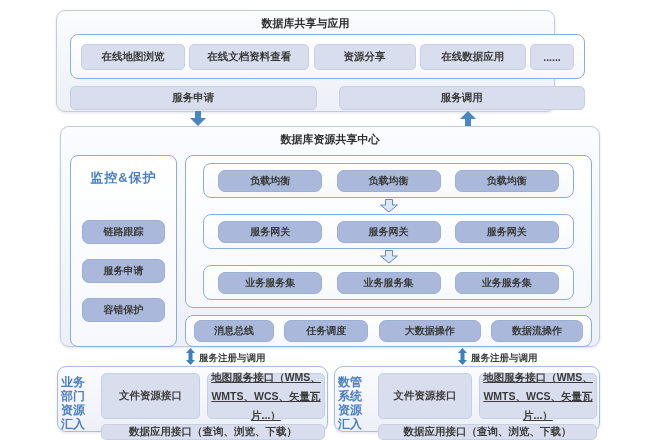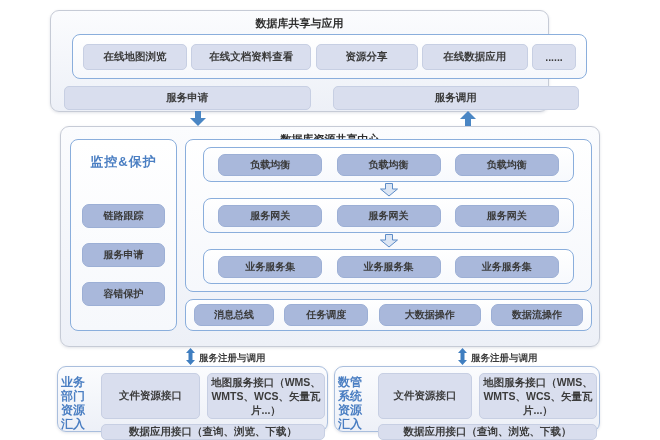--- a/index.html
+++ b/index.html
@@ -21,36 +21,36 @@
     border:1px solid #8aaedc; border-radius:8px; box-sizing:border-box;
   }
   .pill {
     display:flex; align-items:center; justify-content:center;
     font-weight:bold; color:#3b3b3b; box-sizing:border-box; text-align:center;
   }
   .pill.light { background:#d9deee; border:1px solid #c7cfe3; border-radius:5px; font-size:10.5px; }
   .pill.dark  { background:#a9b8db; border:1px solid #9cafd5; border-radius:7px; font-size:10px; }
 
   
-  #top-panel { left:50px; top:10px; width:499px; height:102px; }
+  #top-panel { left:56px; top:10px; width:499px; height:102px; }
   #top-apps {
     position:absolute; left:13px; top:23px; width:515px; height:45px;
-    display:flex; align-items:center; justify-content:space-between; padding:0 10px;margin-left:8px;
+    display:flex; align-items:center; justify-content:space-between; padding:0 10px;
   }
   #top-apps .pill { height:26px; }
   .w104{width:104px}.w120{width:120px}.w102{width:102px}.w106{width:106px}.w44{width:44px}
   #top-services { position:absolute; left:13px; top:75px; width:515px; height:24px; display:flex; gap:22px; }
   .service-pill { flex:1; height:24px; }
 
   
   .abs { position:absolute; }
 
   
   #mid-panel { left:60px; top:126px; width:540px; height:221px; }
-  #mid-body { position:absolute; left:9px; top:12px; width:522px; height:192px; display:flex; gap:8px; }
+  #mid-body { position:absolute; left:9px; top:28px; width:522px; height:192px; display:flex; gap:8px; }
   #monitor-box { width:107px; display:flex; flex-direction:column; align-items:center; }
   #monitor-title { margin-top:13px; font-size:13px; font-weight:bold; color:#4a7ec2; letter-spacing:1px; }
   #monitor-items { margin-top:33px; display:flex; flex-direction:column; gap:15px; width:100%; padding:0 11px; box-sizing:border-box; }
   .monitor-pill { height:24px; }
   #right-col { flex:1; display:flex; flex-direction:column; gap:7px; min-width:0; }
   #flow-box { flex:1; padding:7px 17px; display:flex; flex-direction:column; justify-content:space-between; }
   .flow-row {
     height:33px; border:1px solid #8aaedc; border-radius:8px;
     background:linear-gradient(180deg,#ffffff,#f7f9fd);
     display:flex; align-items:center; justify-content:space-evenly;
@@ -67,21 +67,21 @@
   .register-label { font-size:9.5px; font-weight:bold; color:#3a3a3a;font-family:Liberation Serif, serif; }
 
   
   .bottom-panel { top:366px; height:66px; display:flex; padding:6px 2px; gap:15px; border:1px solid #a9bedd; }
   #bottom-left { left:57px; width:271px; }
   #bottom-right { left:334px; width:266px; }
   .v-label { width:26px; font-size:12px; line-height:14px; font-weight:bold; color:#4a7ec2; word-break:break-all; text-align:center; margin-top:2px; }
   .bp-content { flex:1; display:flex; flex-direction:column; gap:5px; min-width:0; }
   .bp-row1 { display:flex; gap:7px; height:46px; }
   .file-pill { flex:1; font-size:10px; }
-  .map-pill { width:118px; font-size:8.5px; line-height:14px; padding:2px 3px; }
+  .map-pill { width:118px; font-size:8.5px; line-height:19px; padding:2px 3px;text-decoration:underline; }
   .bp-row2 { height:23px; }
   .data-pill { width:100%; height:100%; font-size:10px; }
 </style>
 </head>
 <body>
 
 <div id="stage">
 
   <div class="panel" id="top-panel">
     <div class="panel-title">数据库共享与应用</div>

